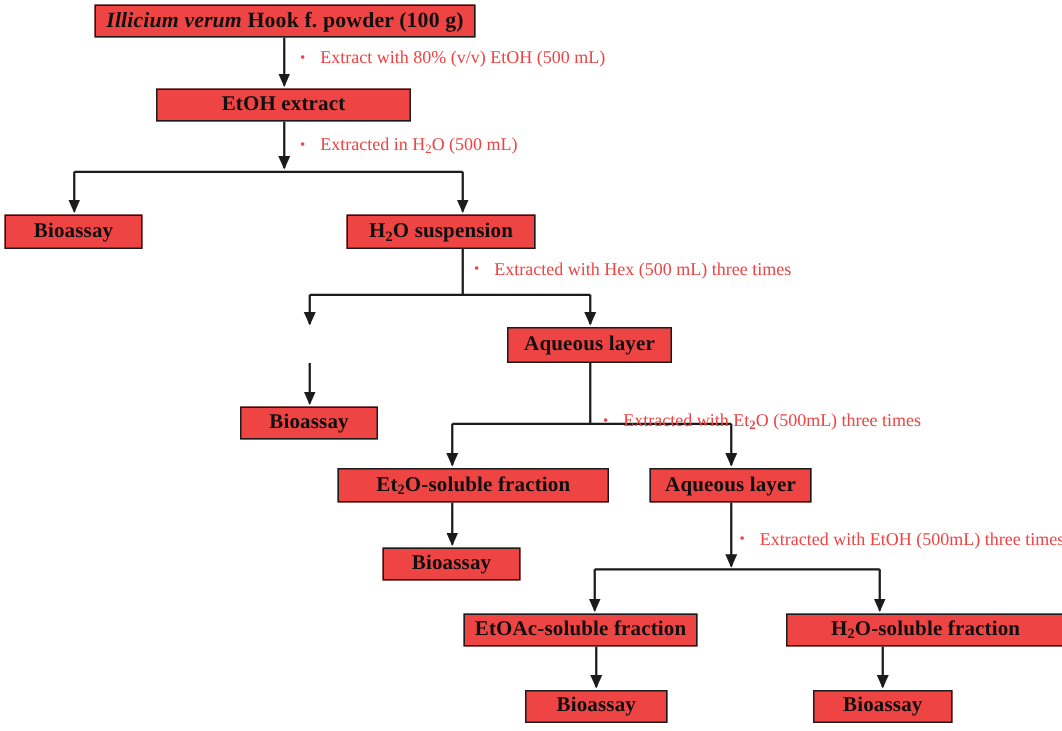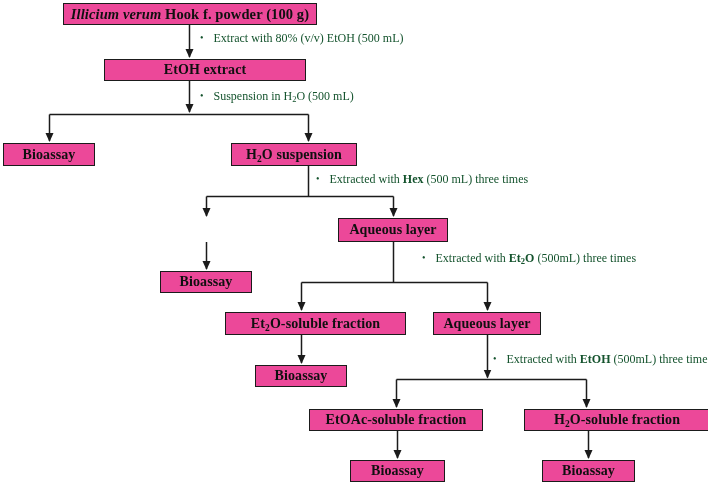--- a/index.html
+++ b/index.html
@@ -2,33 +2,33 @@
 <html><head>
 <meta charset="utf-8">
 <style>
   html,body{margin:0;padding:0;background:#ffffff;}
   #canvas{
     position:relative;width:708px;height:487px;background:#ffffff;
     font-family:"Liberation Serif", serif; overflow:hidden;
   }
   #wires{position:absolute;left:0;top:0;width:708px;height:487px;}
   .box{
-    position:absolute;background:#ec4899;border:1.6px solid #1b1b1b;
+    position:absolute;background:#ef4444;border:1.6px solid #1b1b1b;
     box-sizing:border-box;display:flex;align-items:center;justify-content:center;
     font-weight:bold;font-size:14px;color:#101010;white-space:nowrap;
     letter-spacing:0.1px;
   }
   .box .lbl{line-height:1;}
   .box sub{font-size:9.5px;line-height:0;vertical-align:-2.5px;}
   .italic{font-style:italic;}
   .note{
-    position:absolute;font-size:12px;color:#14532d;white-space:nowrap;line-height:1.15;
+    position:absolute;font-size:12px;color:#ef4444;white-space:nowrap;line-height:1.15;
   }
   .note .blt{display:inline-block;margin-right:10px;font-size:10px;vertical-align:1px;}
-  .note b{font-weight:bold;}
+  .note b{font-weight:normal;}
   .note sub{font-size:8.5px;line-height:0;vertical-align:-2px;}
 </style>
 </head>
 <body>
 
 <div id="canvas">
 
   <svg id="wires" viewBox="0 0 708 487" xmlns="http://www.w3.org/2000/svg">
     <defs>
       <marker id="ah" refX="8" refY="4.5" markerWidth="10" markerHeight="9" orient="auto" markerUnits="userSpaceOnUse">
@@ -65,21 +65,21 @@
 
       <line x1="397.5" y1="431" x2="397.5" y2="458" marker-end="url(#ah)"></line>
       <line x1="588.5" y1="431" x2="588.5" y2="458" marker-end="url(#ah)"></line>
     </g>
   </svg>
 
   <div class="box" style="left:63px;top:3px;width:254px;height:22px;font-size:14.5px;">
     <span class="lbl"><span class="italic">Illicium verum</span><span> Hook f. powder (100 g)</span></span>
   </div>
 
-  <div class="box" style="left:104px;top:59px;width:202px;height:22px;">
+  <div class="box" style="left:104px;top:59px;width:170px;height:22px;">
     <span class="lbl">EtOH extract</span>
   </div>
 
   <div class="box" style="left:3px;top:143px;width:92px;height:23px;">
     <span class="lbl">Bioassay</span>
   </div>
 
   <div class="box" style="left:231px;top:143px;width:126px;height:23px;">
     <span class="lbl"><span>H</span><sub>2</sub><span>O suspension</span></span>
   </div>
@@ -98,49 +98,49 @@
   </div>
 
   <div class="box" style="left:433px;top:312px;width:108px;height:23px;">
     <span class="lbl">Aqueous layer</span>
   </div>
 
   <div class="box" style="left:255px;top:365px;width:92px;height:22px;">
     <span class="lbl">Bioassay</span>
   </div>
 
-  <div class="box" style="left:309px;top:409px;width:174px;height:22px;">
+  <div class="box" style="left:309px;top:409px;width:156px;height:22px;">
     <span class="lbl">EtOAc-soluble fraction</span>
   </div>
 
   <div class="box" style="left:524px;top:409px;width:186px;height:22px;">
     <span class="lbl"><span>H</span><sub>2</sub><span>O-soluble fraction</span></span>
   </div>
 
   <div class="box" style="left:350px;top:460px;width:95px;height:22px;">
     <span class="lbl">Bioassay</span>
   </div>
 
   <div class="box" style="left:542px;top:460px;width:93px;height:22px;">
     <span class="lbl">Bioassay</span>
   </div>
 
   <div class="note" style="left:200px;top:32px;">
     <span class="blt">•</span><span>Extract with 80% (v/v) EtOH (500 mL)</span>
   </div>
 
   <div class="note" style="left:200px;top:90px;">
-    <span class="blt">•</span><span>Suspension in H</span><sub>2</sub><span>O (500 mL)</span>
+    <span class="blt">•</span><span>Extracted in H</span><sub>2</sub><span>O (500 mL)</span>
   </div>
 
   <div class="note" style="left:316px;top:173px;">
     <span class="blt">•</span><span>Extracted with </span><b>Hex</b><span> (500 mL) three times</span>
   </div>
 
-  <div class="note" style="left:402px;top:252px;margin-left:20px;">
+  <div class="note" style="left:402px;top:274px;">
     <span class="blt">•</span><span>Extracted with </span><b>Et</b><sub style="font-weight:bold">2</sub><b>O</b><span> (500mL) three times</span>
   </div>
 
   <div class="note" style="left:493px;top:353px;">
     <span class="blt">•</span><span>Extracted with </span><b>EtOH</b><span> (500mL) three times</span>
   </div>
 
 </div>
 
 </body></html>

